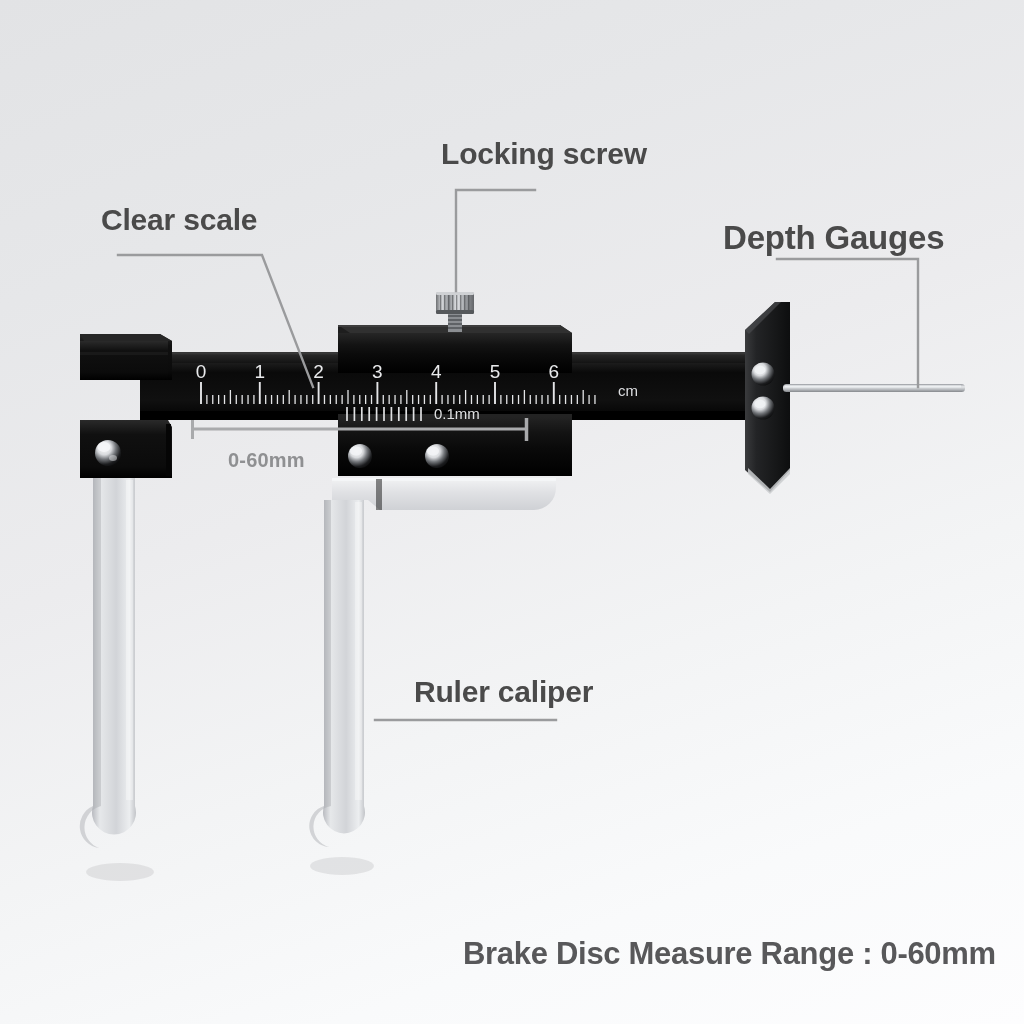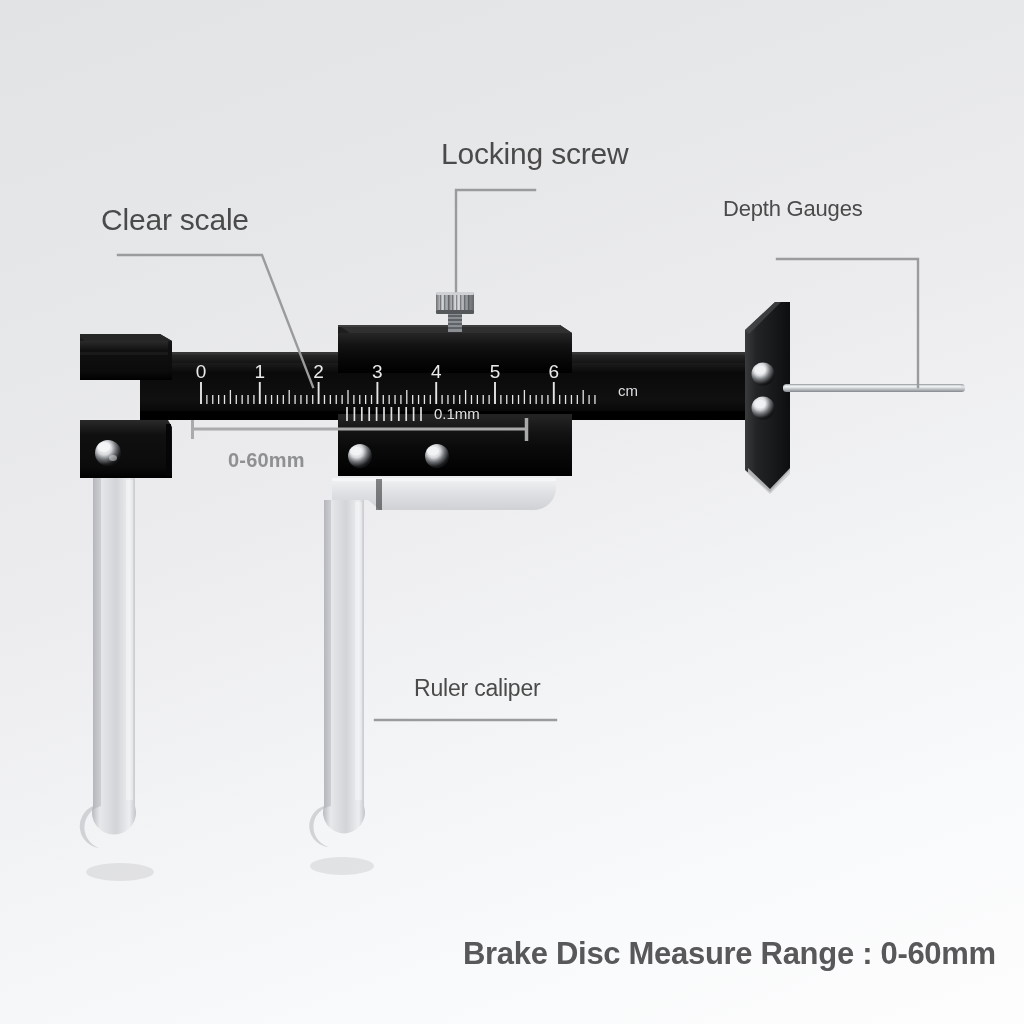--- a/index.html
+++ b/index.html
@@ -9,30 +9,30 @@
     background:#ffffff;
   }
   #stage{
     position:relative;width:1024px;height:1024px;
     background:
       linear-gradient(160deg,#e2e3e5 0%,#e6e7e9 22%,#ececee 44%,#f3f4f5 64%,#f9fafb 82%,#fdfdfe 100%);
     overflow:hidden;
   }
   .lbl{
     position:absolute;
-    font-weight:normal;
+    font-weight:bold;
     color:#4a4a4a;
     letter-spacing:-0.2px;
     white-space:nowrap;
     font-family:"Liberation Sans", sans-serif;
   }
   #lbl-clear{left:101px;top:203px;font-size:30px;}
   #lbl-lock{left:441px;top:137px;font-size:30px;}
-  #lbl-depth{left:723px;top:196px;font-size:22px;}
-  #lbl-ruler{left:414px;top:675px;font-size:23px;}
+  #lbl-depth{left:723px;top:219px;font-size:33px;}
+  #lbl-ruler{left:414px;top:675px;font-size:30px;}
   #caption{
     position:absolute;left:463px;top:936px;font-size:31px;font-weight:bold;color:#58585a;
     white-space:nowrap;font-family:Liberation Sans, sans-serif;letter-spacing:-0.3px;
   }
   #leaders{position:absolute;left:0;top:0;width:1024px;height:1024px;pointer-events:none;}
   #tool{position:absolute;left:0;top:0;width:1024px;height:1024px;}
   .dimtext{
     position:absolute;left:228px;top:449px;font-size:20px;font-weight:bold;color:#8f9092;
     font-family:"Liberation Sans", sans-serif;letter-spacing:0.2px;
   }

